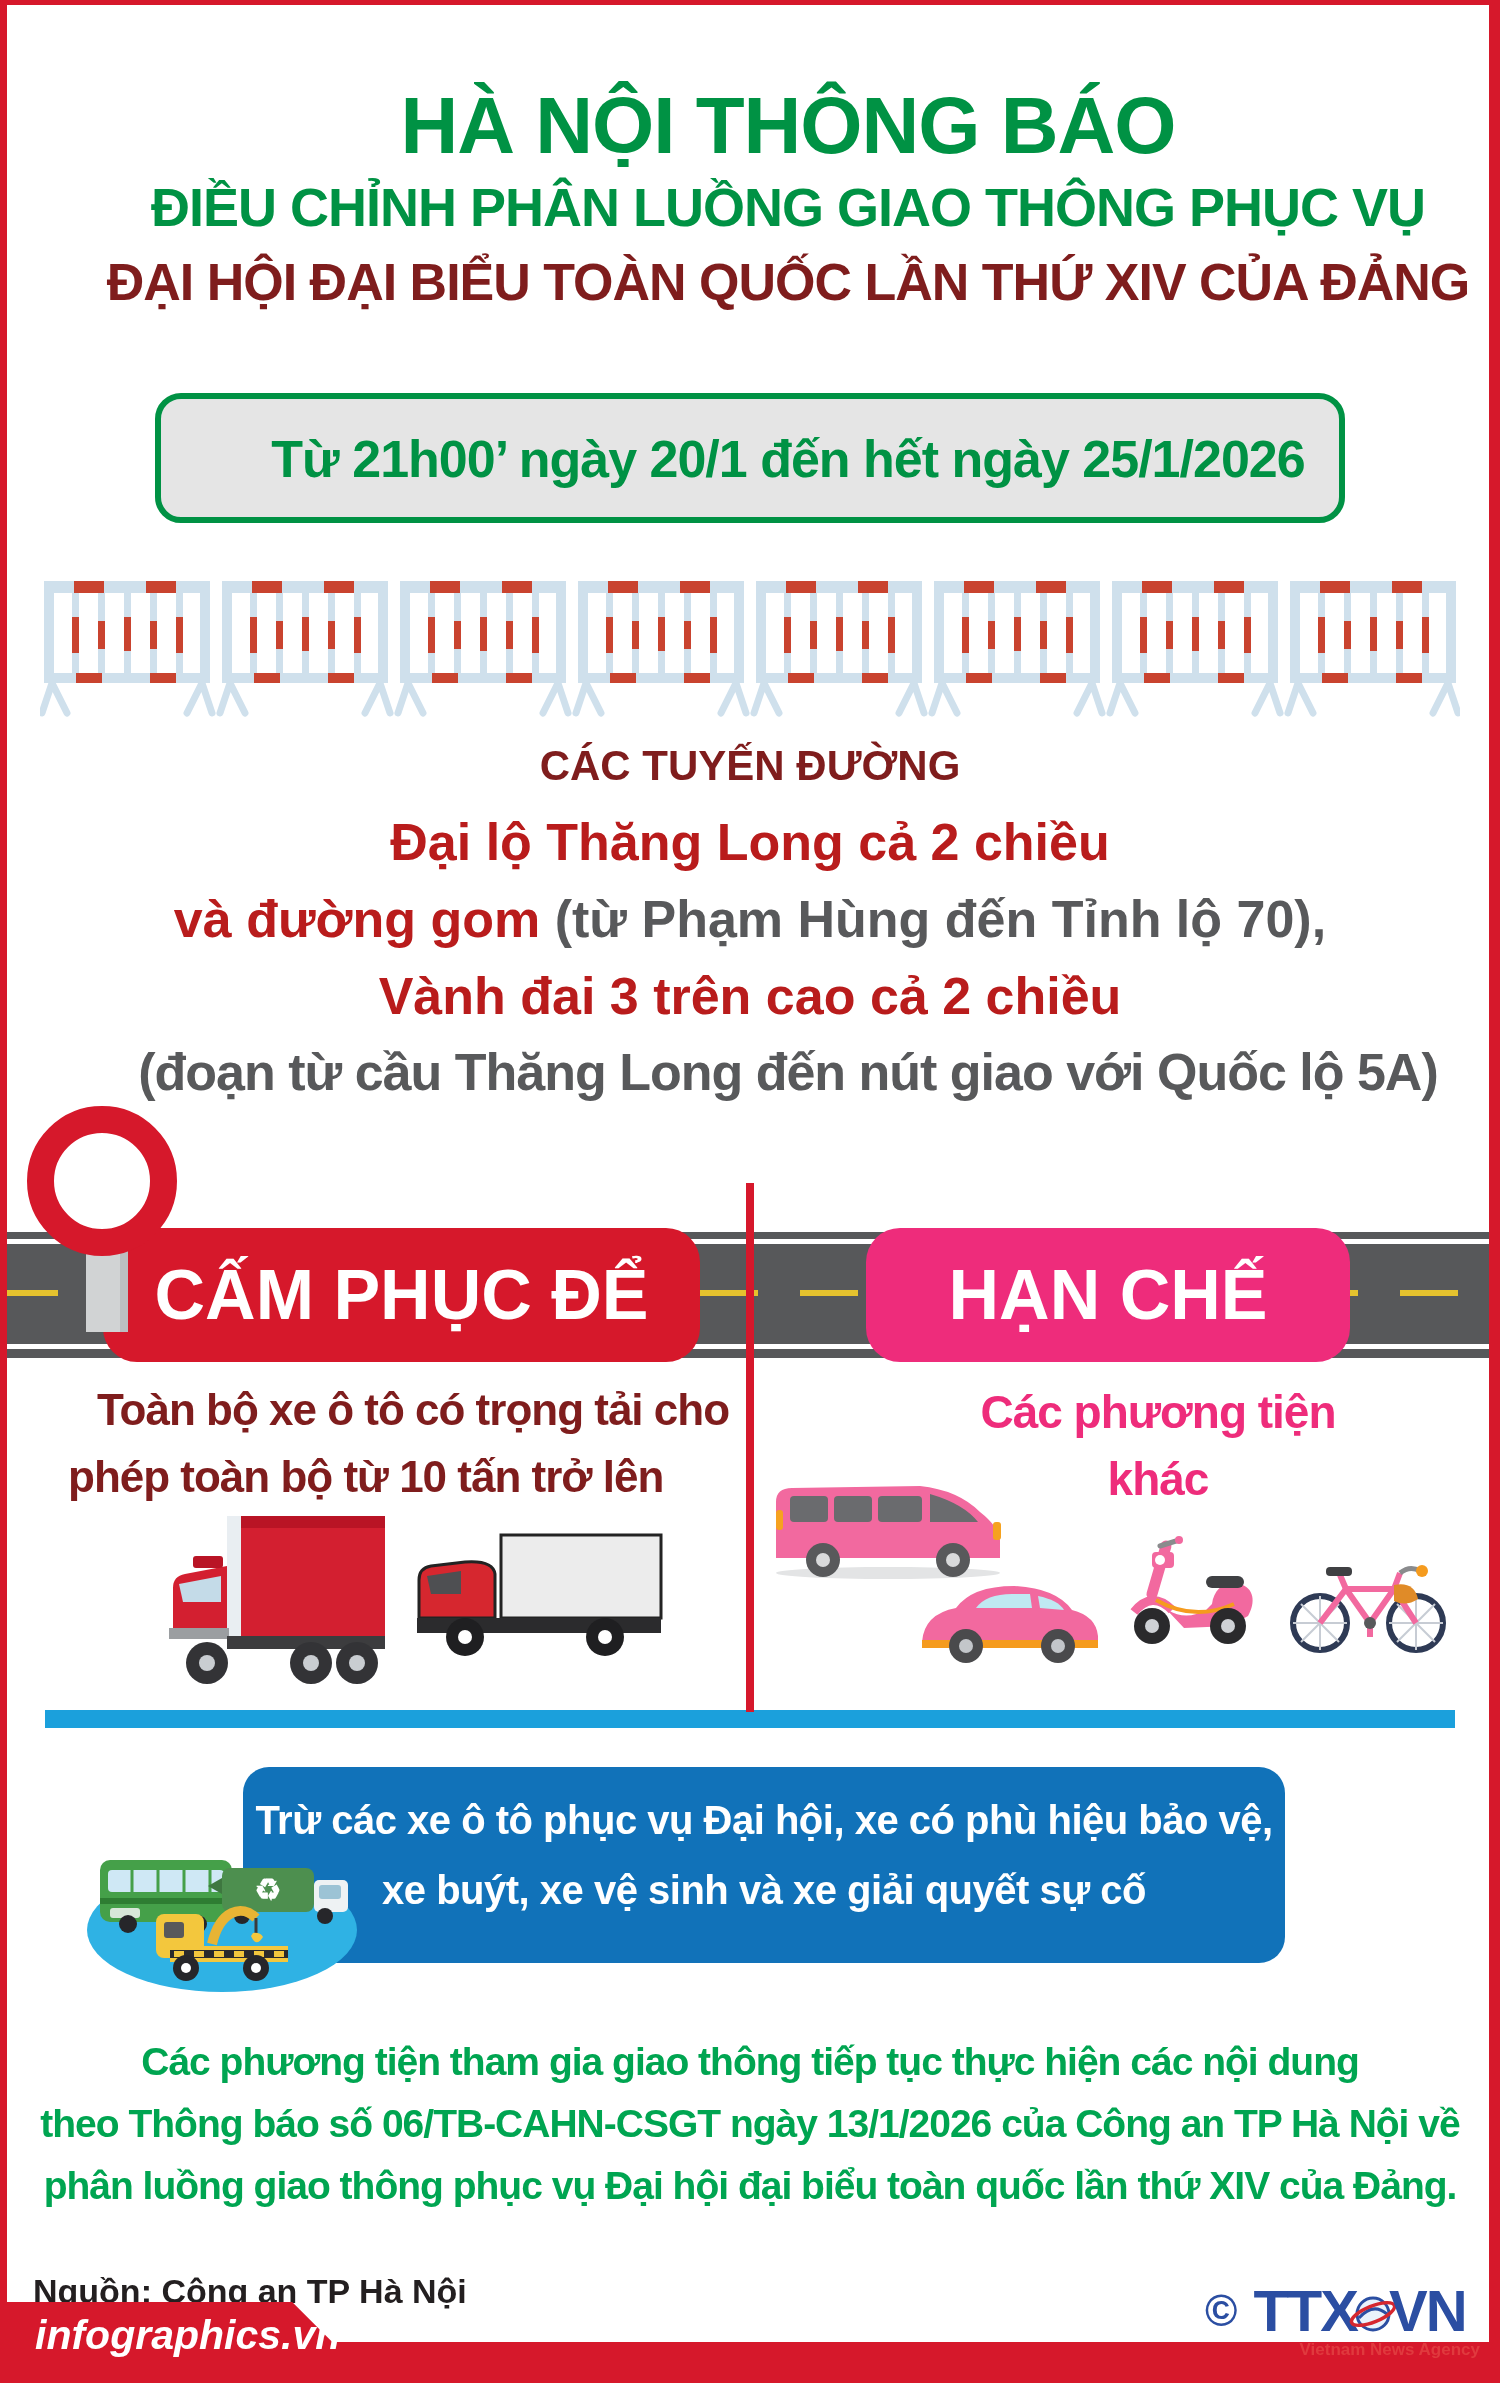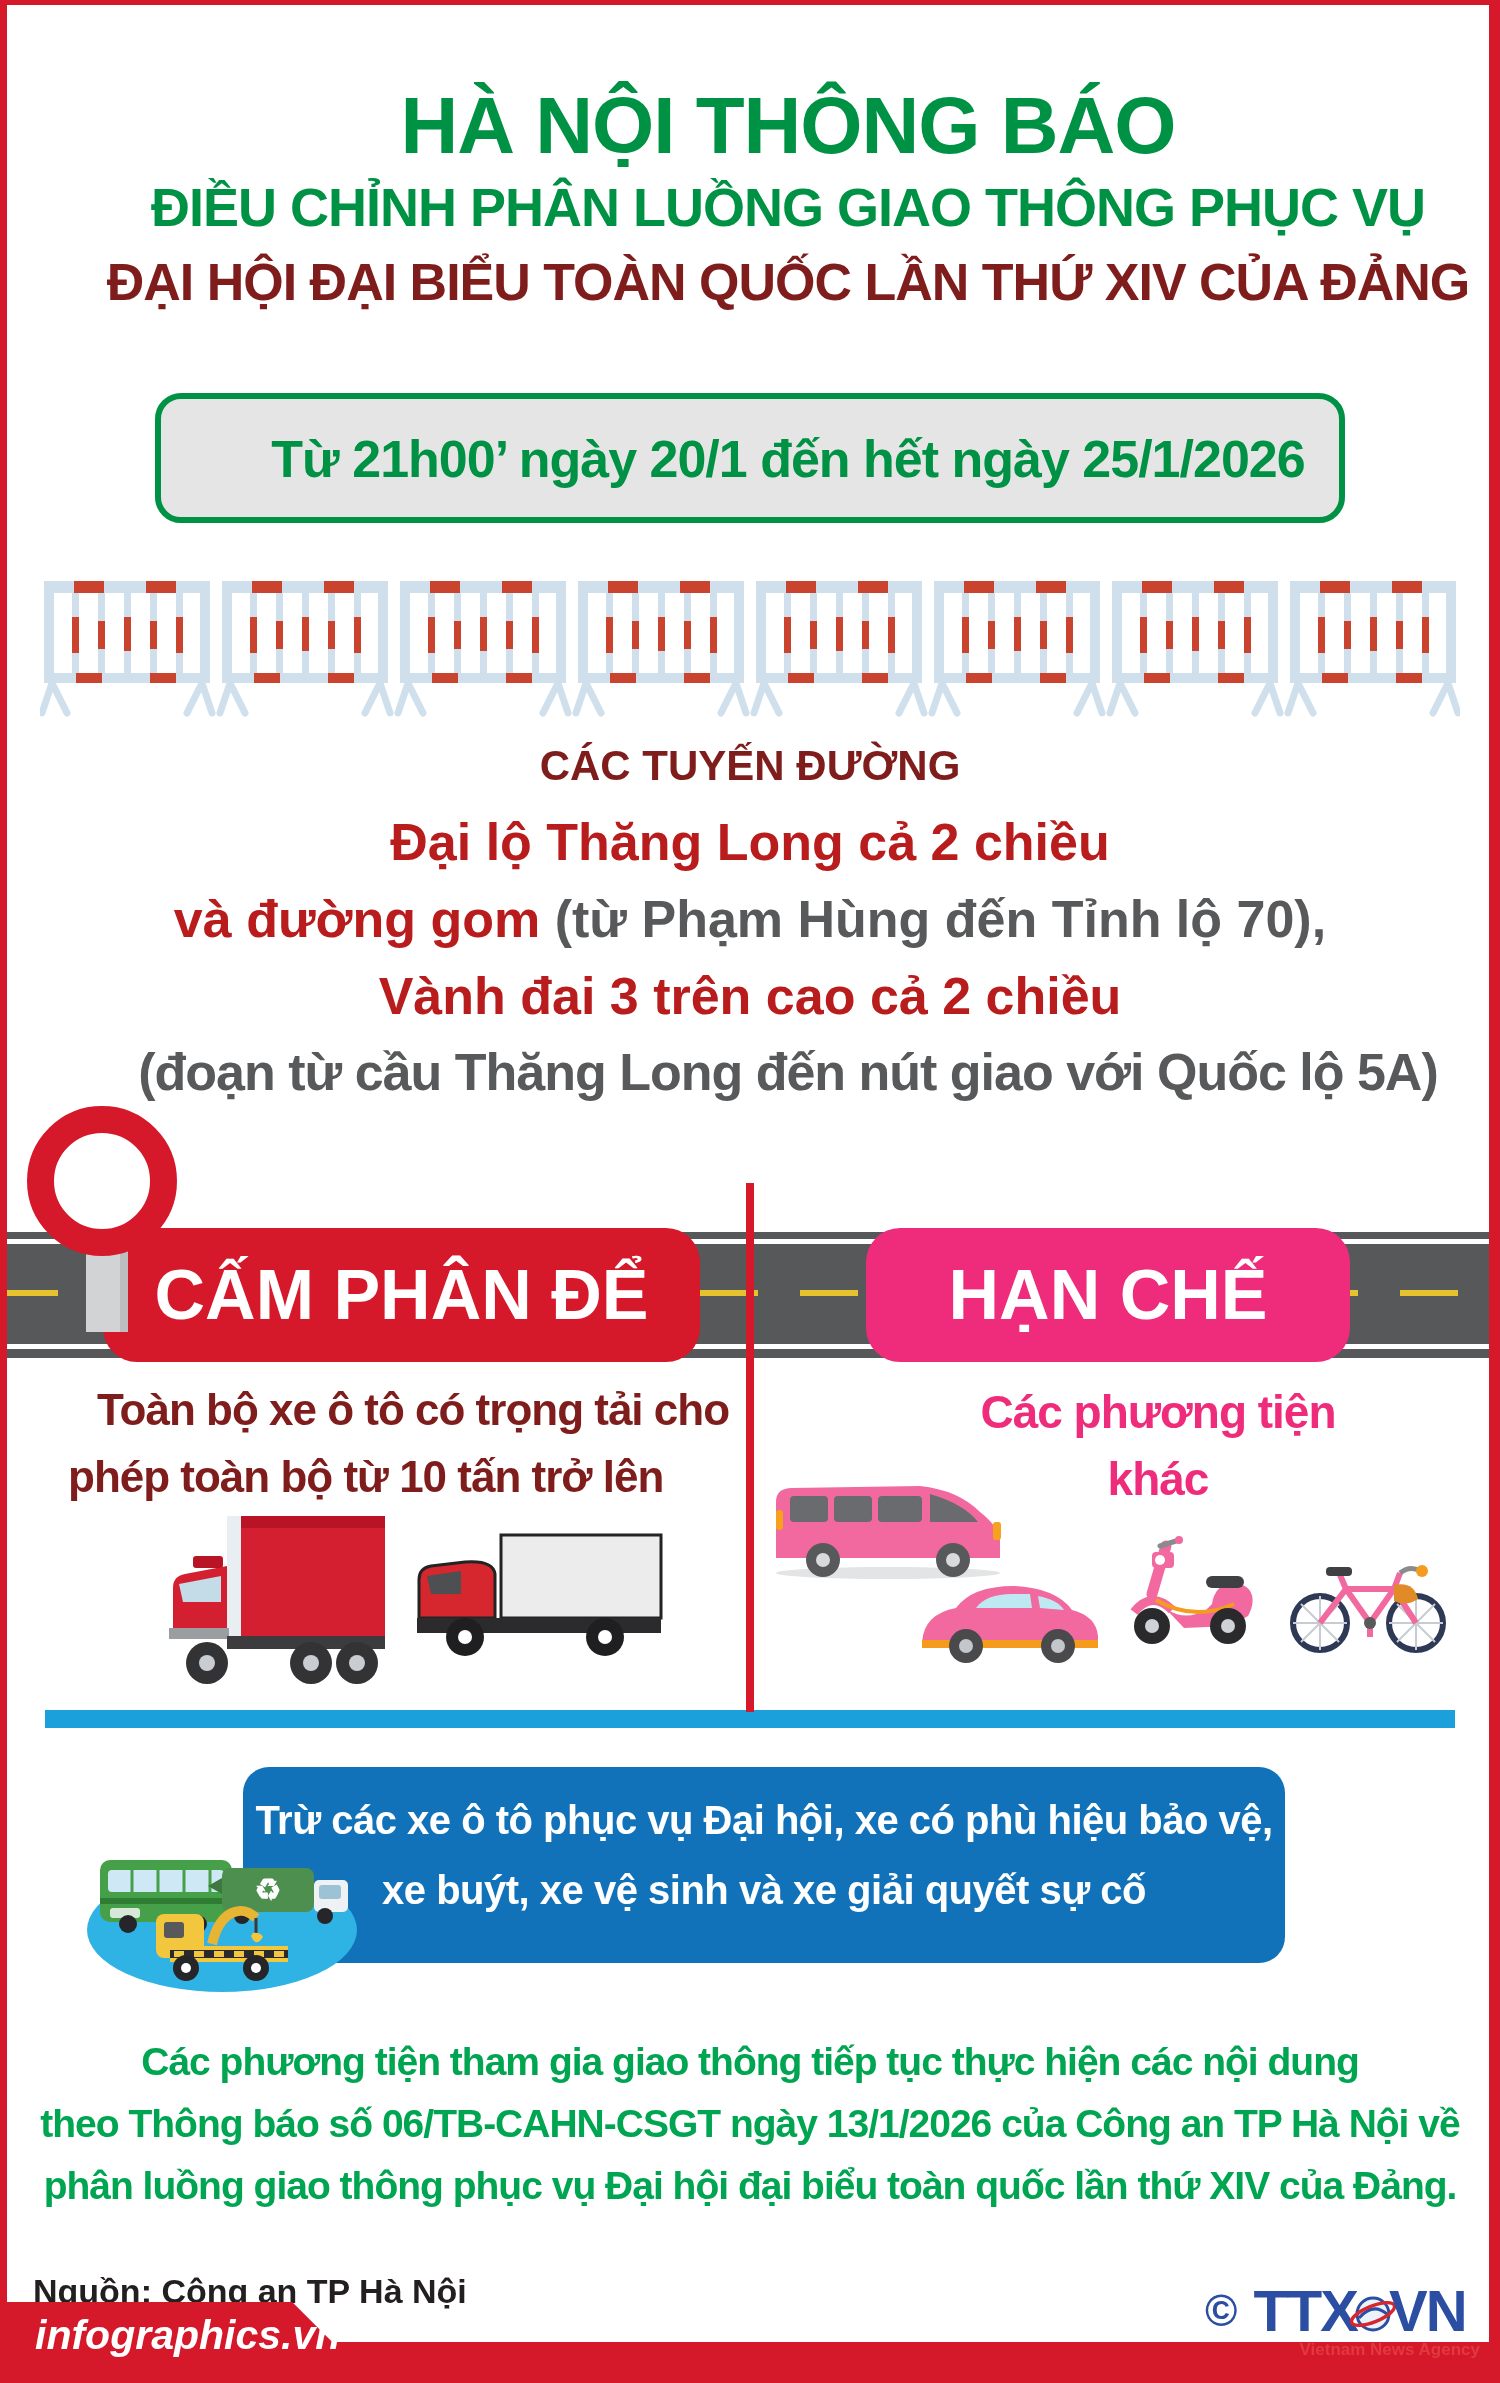--- a/index.html
+++ b/index.html
@@ -86,21 +86,21 @@
     <div class="roadline" style="top:7px;"></div>
     <div class="roadline" style="bottom:9px;"></div>
     <div class="dash-yellow" style="top:58px;"></div>
   </div>
 
   <div class="abs" style="left:746px;top:1183px;width:8px;height:529px;background:#d6182b;z-index:2;"></div>
 
   <div class="abs" style="left:86px;top:1246px;width:34px;height:86px;background:#d1d3d4;border-right:8px solid #bcbec0;z-index:4;"></div>
   <div class="abs" style="left:27px;top:1106px;width:96px;height:96px;border:27px solid #d6182b;border-radius:50%;background:#ffffff;z-index:5;"></div>
 
-  <div class="abs banner" style="left:103px;top:1228px;width:597px;height:134px;background:#d6182b;z-index:3;line-height:134px;font-size:70px;">CẤM PHÂN ĐỂ</div>
+  <div class="abs banner" style="left:103px;top:1228px;width:597px;height:134px;background:#d6182b;z-index:3;line-height:134px;font-size:70px;">CẤM PHỤC ĐỂ</div>
   <div class="abs banner" style="left:866px;top:1228px;width:484px;height:134px;background:#ee2c7b;z-index:3;line-height:134px;font-size:70px;">HẠN CHẾ</div>
 
   <div class="abs t-red cond" style="left:30px;top:1385px;width:690px;text-align:center;white-space:nowrap;font-size:44px;">Toàn bộ xe ô tô có trọng tải cho</div>
   <div class="abs t-red cond" style="left:30px;top:1452px;width:690px;text-align:left;white-space:nowrap;font-size:44px;">phép toàn bộ từ 10 tấn trở lên</div>
 
   <div class="abs t-pink cond" style="left:780px;top:1385px;width:680px;text-align:center;font-size:46px;">Các phương tiện</div>
   <div class="abs t-pink cond" style="left:780px;top:1452px;width:680px;text-align:center;font-size:46px;">khác</div>
 
   <svg class="abs" style="left:165px;top:1508px;" width="235" height="185" viewBox="0 0 235 185">
     <rect x="62" y="8" width="158" height="120" fill="#d31f30"></rect>

